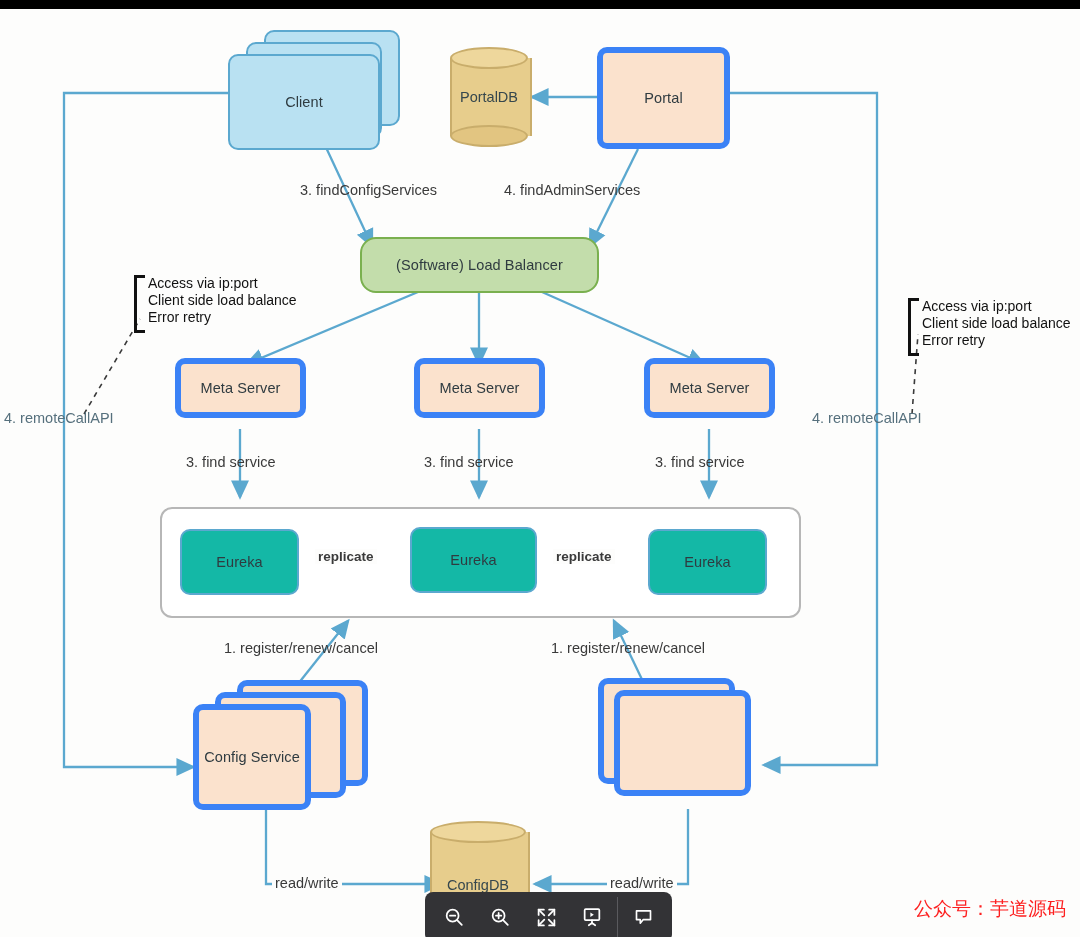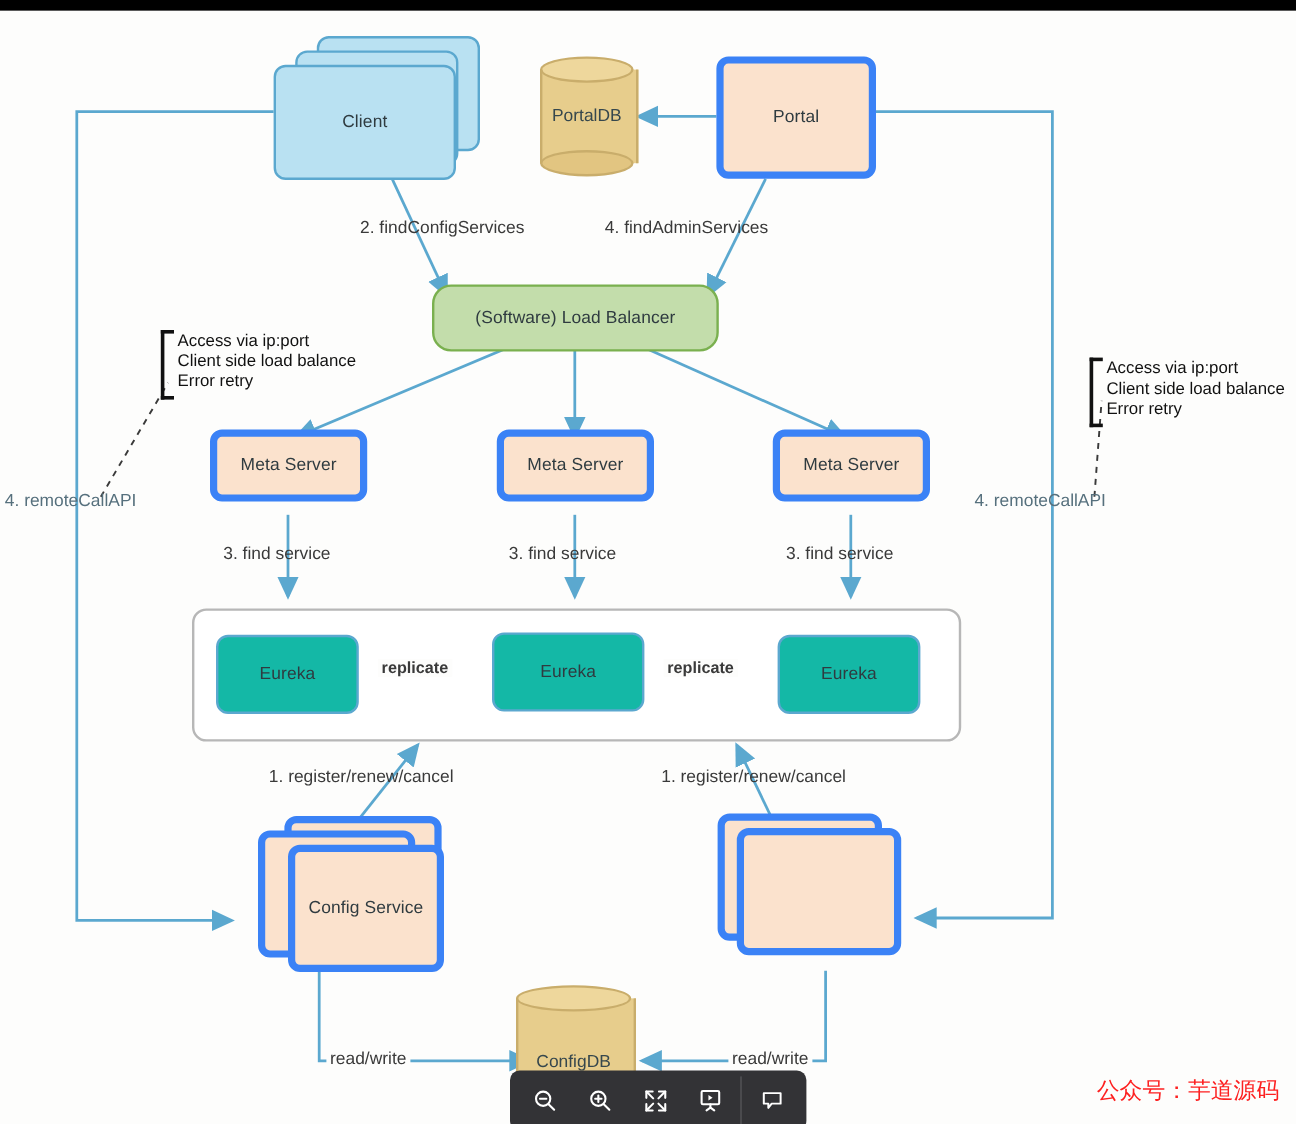--- a/index.html
+++ b/index.html
@@ -123,21 +123,21 @@
     <div class="top"></div>
     <div class="cap">
         <span>PortalDB</span>
       </div>
   </div>
 
   <div class="node peach" style="left:597px;top:38px;width:133px;height:102px;">
     <span>Portal</span>
   </div>
 
-  <div class="lbl" style="left:300px;top:173px;">2. findConfigServices</div>
+  <div class="lbl" style="left:300px;top:173px;">3. findConfigServices</div>
   <div class="lbl" style="left:504px;top:173px;">4. findAdminServices</div>
 
   <div class="node green" style="left:360px;top:228px;width:239px;height:56px;">
     <span>(Software) Load Balancer</span>
   </div>
 
   <div class="annot" style="left:134px;top:266px;height:58px;">
     <span class="brace"></span>
     <div class="atext">
       <div>Access via ip:port</div>
@@ -184,21 +184,21 @@
   </div>
   <div class="lbl small" style="left:315px;top:540px;background:#fdfdfc;padding:0 3px;">replicate</div>
   <div class="lbl small" style="left:553px;top:540px;background:#fdfdfc;padding:0 3px;">replicate</div>
 
   <div class="lbl" style="left:224px;top:631px;">1. register/renew/cancel</div>
   <div class="lbl" style="left:551px;top:631px;">1. register/renew/cancel</div>
 
   <div class="stackwrap" style="left:193px;top:671px;width:175px;height:130px;">
     <div class="node peach ghost" style="left:44px;top:0;width:131px;height:106px;">&nbsp;</div>
     <div class="node peach ghost" style="left:22px;top:12px;width:131px;height:106px;">&nbsp;</div>
-    <div class="node peach" style="left:0;top:24px;width:130px;height:106px;margin-left:47px;">
+    <div class="node peach" style="left:0;top:24px;width:118px;height:106px;">
       <span>Config Service</span>
     </div>
   </div>
 
   <div class="stackwrap" style="left:598px;top:669px;width:180px;height:130px;">
     <div class="node peach ghost" style="left:0;top:0;width:137px;height:106px;">&nbsp;</div>
     <div class="node peach ghost" style="left:16px;top:12px;width:137px;height:106px;">&nbsp;</div>
   </div>
 
   <div class="cyl" style="left:430px;top:812px;width:96px;height:120px;">

